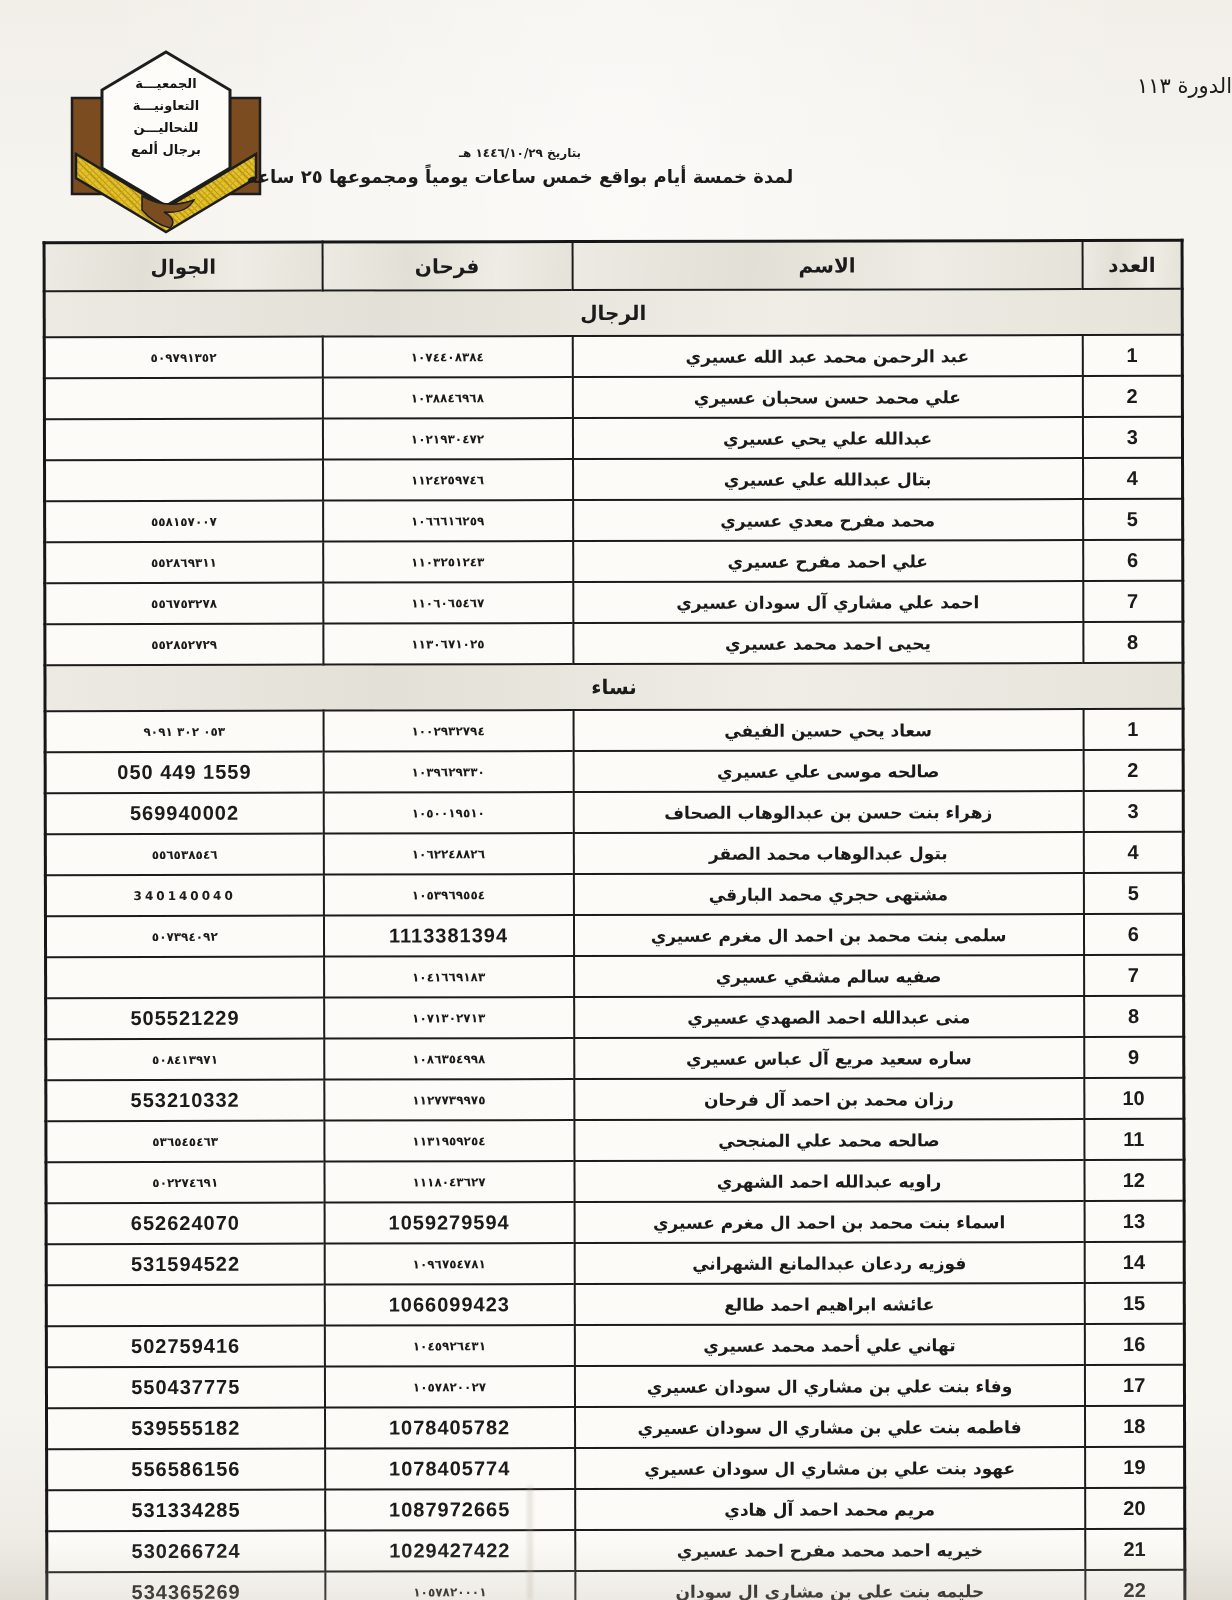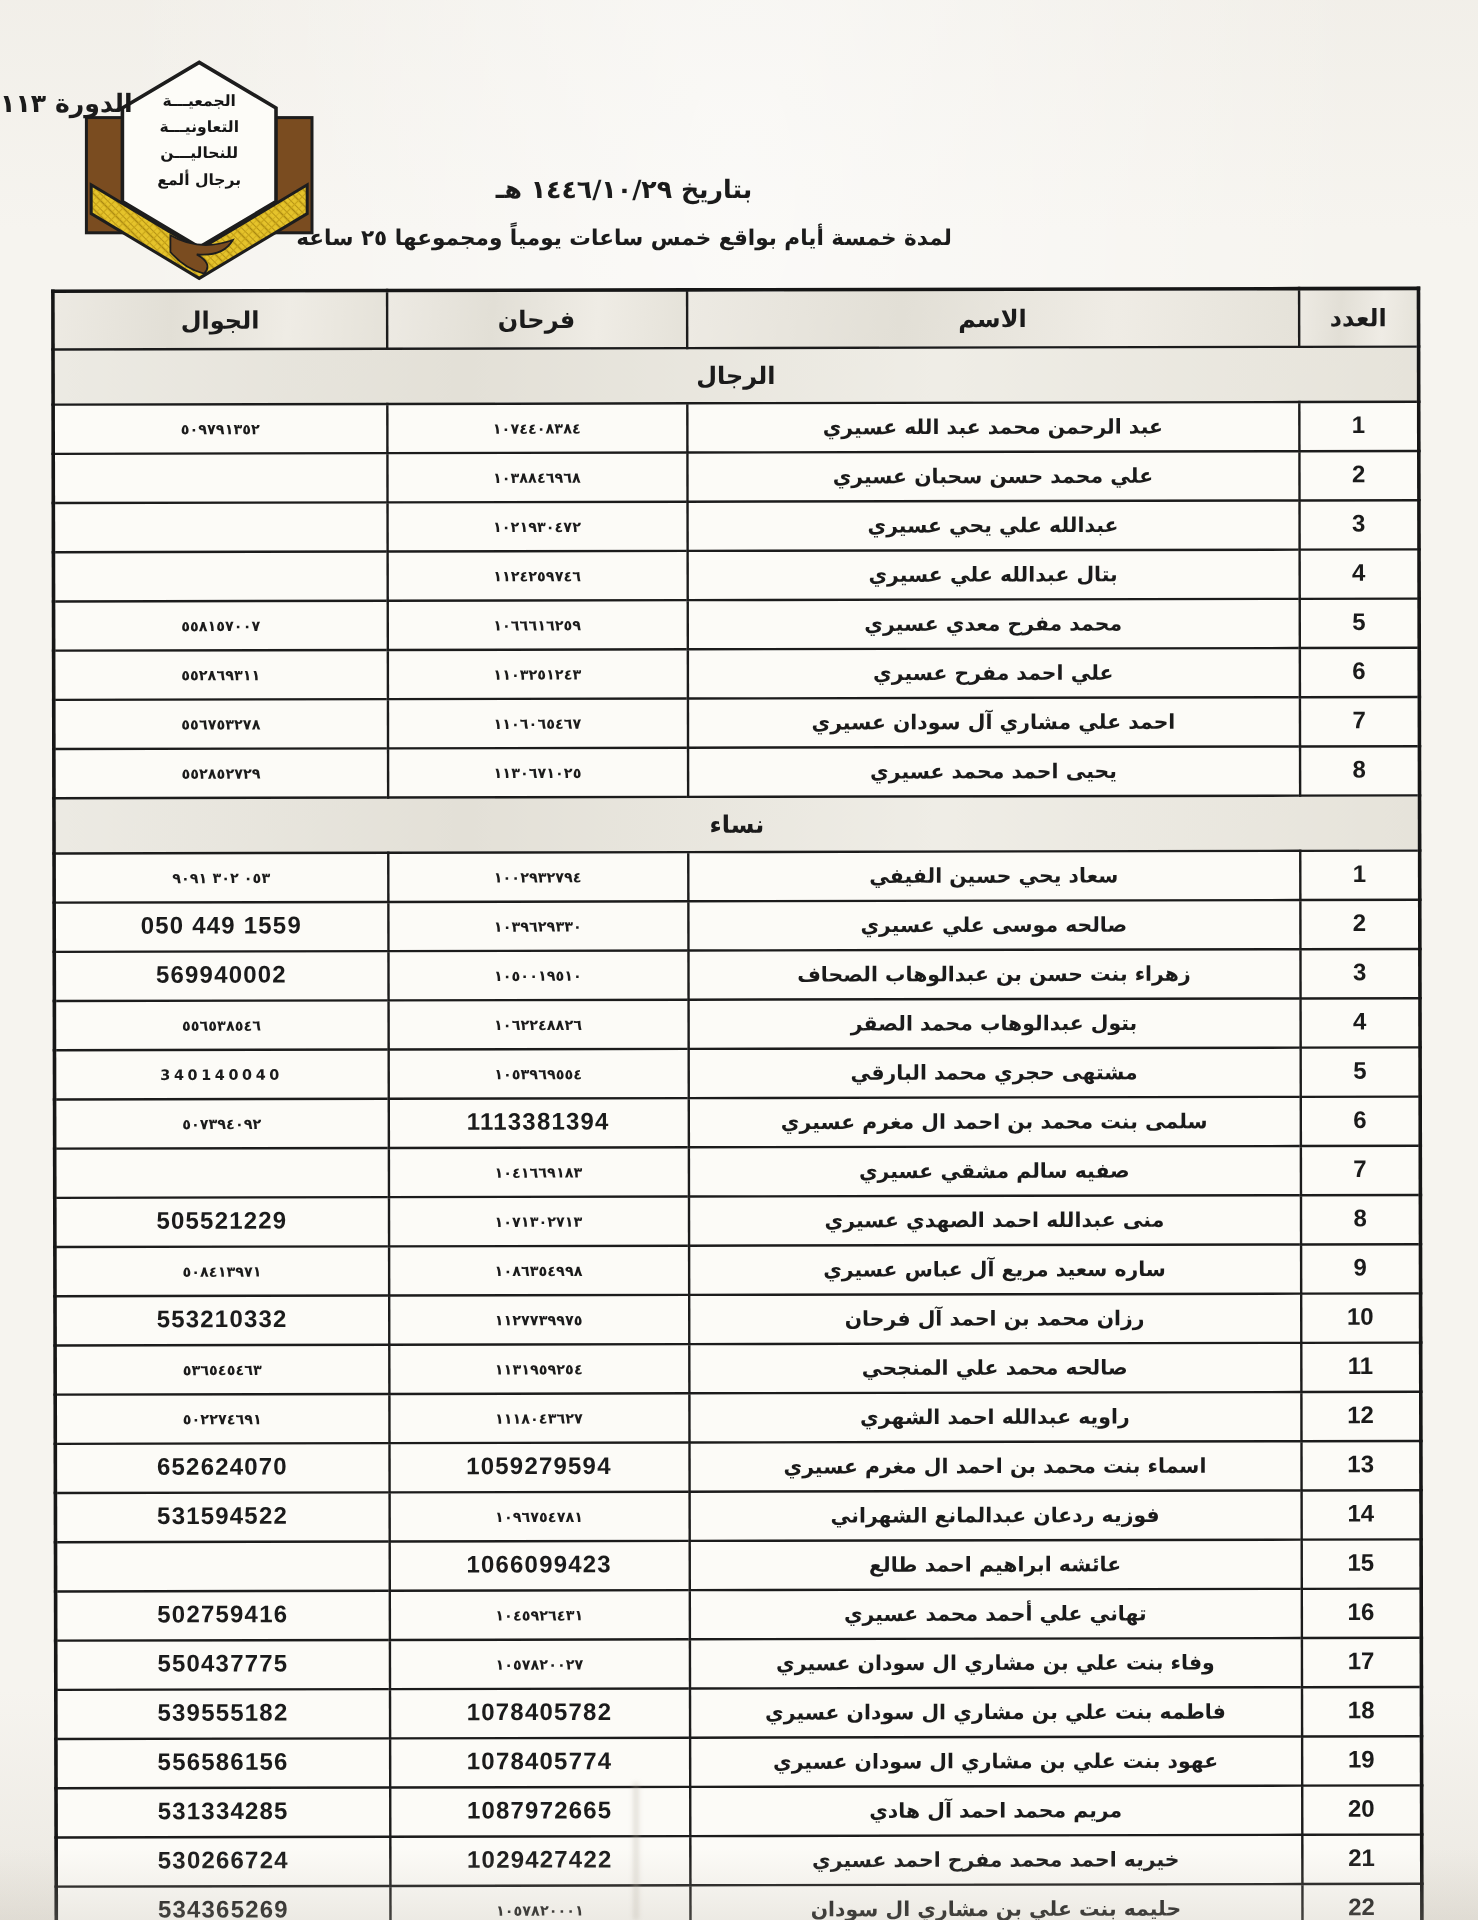--- a/index.html
+++ b/index.html
@@ -12,25 +12,25 @@
   }
   .paper-noise{
     position:absolute;inset:0;pointer-events:none;
     background:
       radial-gradient(ellipse at 50% 10%, rgba(255,255,255,.55), rgba(0,0,0,0) 60%),
       linear-gradient(180deg, rgba(228,224,215,.25), rgba(0,0,0,0) 12%, rgba(0,0,0,0) 88%, rgba(215,210,200,.35));
   }
   
   .logo{position:absolute;left:58px;top:46px;width:216px;height:188px;}
   .doc-title{
-    position:absolute;top:74px;left:0;width:1232px;text-align:left;
-    font-size:21px;font-weight:bold;letter-spacing:.5px;
+    position:absolute;top:74px;left:0;width:1232px;text-align:right;
+    font-size:21px;font-weight:normal;letter-spacing:.5px;
   }
   .date-block{position:absolute;left:240px;top:146px;width:560px;text-align:center;}
-  .date-line{font-size:21px;font-weight:bold;margin:0 0 18px 0;}
+  .date-line{font-size:12px;font-weight:bold;margin:0 0 6px 0;}
   .duration-line{font-size:18px;font-weight:bold;margin:0;}
   
   .table-wrap{position:absolute;left:47px;top:240px;width:1138px;transform:rotate(-0.12deg);}
   table{width:100%;border-collapse:collapse;direction:rtl;table-layout:fixed;}
   th,td{border:2.5px solid #1c1c1c;overflow:hidden;white-space:nowrap;}
   table{border:3px solid #161616;}
   thead th{
     height:44px;
     background:linear-gradient(94deg,#edeae3,#e2dfd6 35%,#efece5 70%,#e5e2d9);
     font-size:20px;font-weight:bold;text-align:center;

